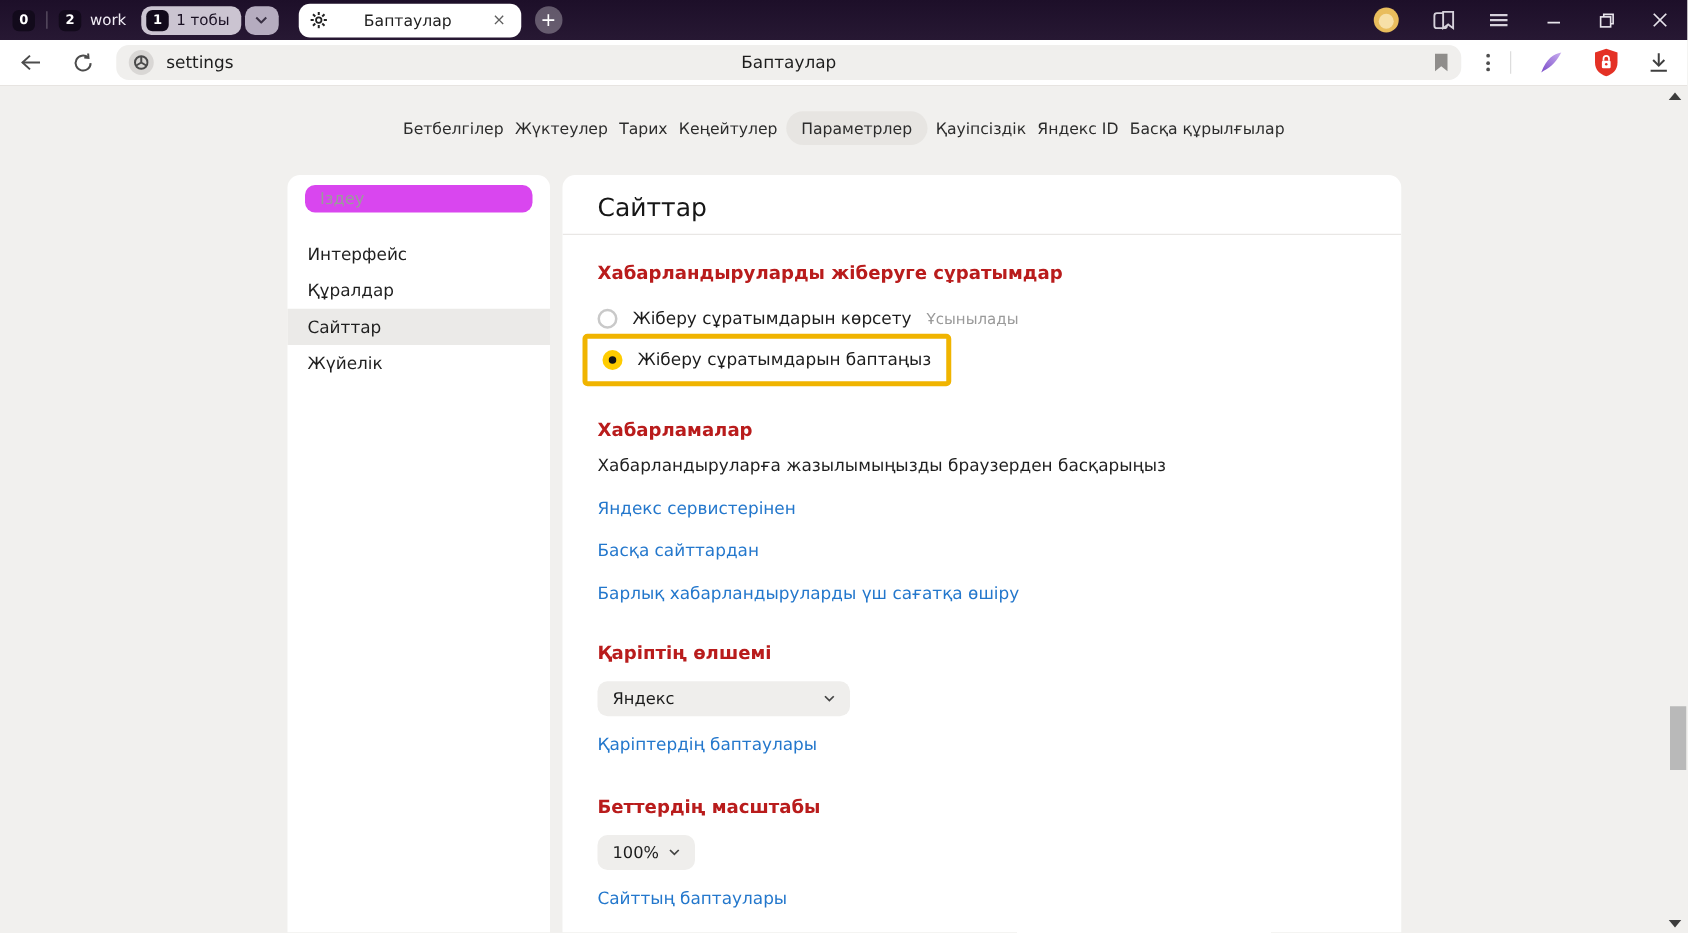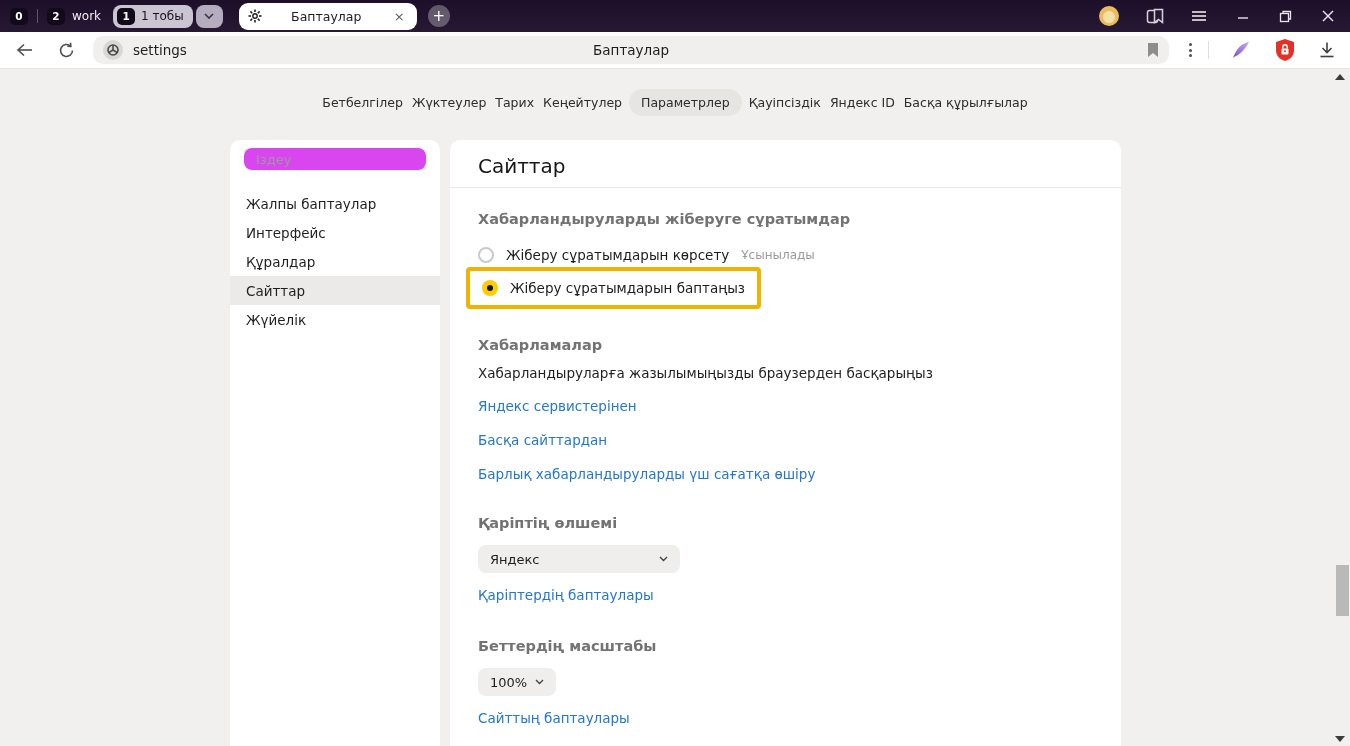--- a/index.html
+++ b/index.html
@@ -51,21 +51,21 @@
   .search-box { margin:8px 14px 0 14px; height:22px; background:#d946ef; border-radius:8px; display:flex; align-items:center; padding:0 12px; }
   .search-box input { border:none; outline:none; background:transparent; width:100%; font-size:13px; color:#333; font-family:inherit; }
   .search-box input::placeholder { color:#9b9b9b; }
   .side-list { margin-top:19px; list-style:none; }
   .side-item { height:29px; display:flex; align-items:center; padding-left:16px; font-size:13.5px; color:#1f1f1f; }
   .side-item.selected { background:#ebeae8; }
 
   .main-card { position:absolute; left:450px; top:71px; width:671px; bottom:0; background:#fff; border-radius:10px 10px 0 0; padding:0 28px; overflow:hidden; }
   .main-heading { padding-top:12px; font-size:20px; font-weight:500; color:#161616; line-height:28px; }
   .main-divider { height:1px; background:#e9e7e5; margin:7px -28px 0 -28px; }
-  .sec-title { margin-top:21px; font-size:14.5px; font-weight:700; color:#737373; line-height:20px; }
+  .sec-title { margin-top:21px; font-size:14.5px; font-weight:700; color:#b91c1c; line-height:20px; }
   .sec-desc { margin-top:9px; font-size:13.5px; color:#1f1f1f; line-height:19px; }
   .radio-group { margin-top:15px; }
   .radio-row { display:flex; align-items:center; height:21px; }
   .radio { width:16px; height:16px; border-radius:50%; border:2px solid #c9c9c9; background:#fff; flex:0 0 auto; }
   .radio.sel { border:none; background:#ffcc00; position:relative; }
   .radio.sel::after { content:""; position:absolute; left:5px; top:5px; width:6px; height:6px; border-radius:50%; background:#141414; }
   .radio-label { margin-left:12px; font-size:13.5px; color:#1c1c1c; white-space:nowrap; }
   .radio-hint { margin-left:12px; font-size:12px; color:#9a9a9a; }
   .highlight-box { display:inline-flex; align-items:center; border:4px solid #f0b400; border-radius:4px; padding:6px 12px; margin-left:-12px; margin-top:2px; }
   .links-list { list-style:none; margin-top:13px; }
@@ -237,21 +237,20 @@
       <span class="navtab">Қауіпсіздік</span>
       <span class="navtab">Яндекс ID</span>
       <span class="navtab">Басқа құрылғылар</span>
     </div>
 
     <div class="sidebar-card">
       <div class="search-box">
         <input type="text" placeholder="Іздеу" style="">
       </div>
       <ul class="side-list">
-        <li class="side-item">Жалпы баптаулар</li>
         <li class="side-item">Интерфейс</li>
         <li class="side-item">Құралдар</li>
         <li class="side-item selected">Сайттар</li>
         <li class="side-item">Жүйелік</li>
       </ul>
     </div>
 
     <div class="main-card">
       <div class="main-heading">Сайттар</div>
       <div class="main-divider"></div>

